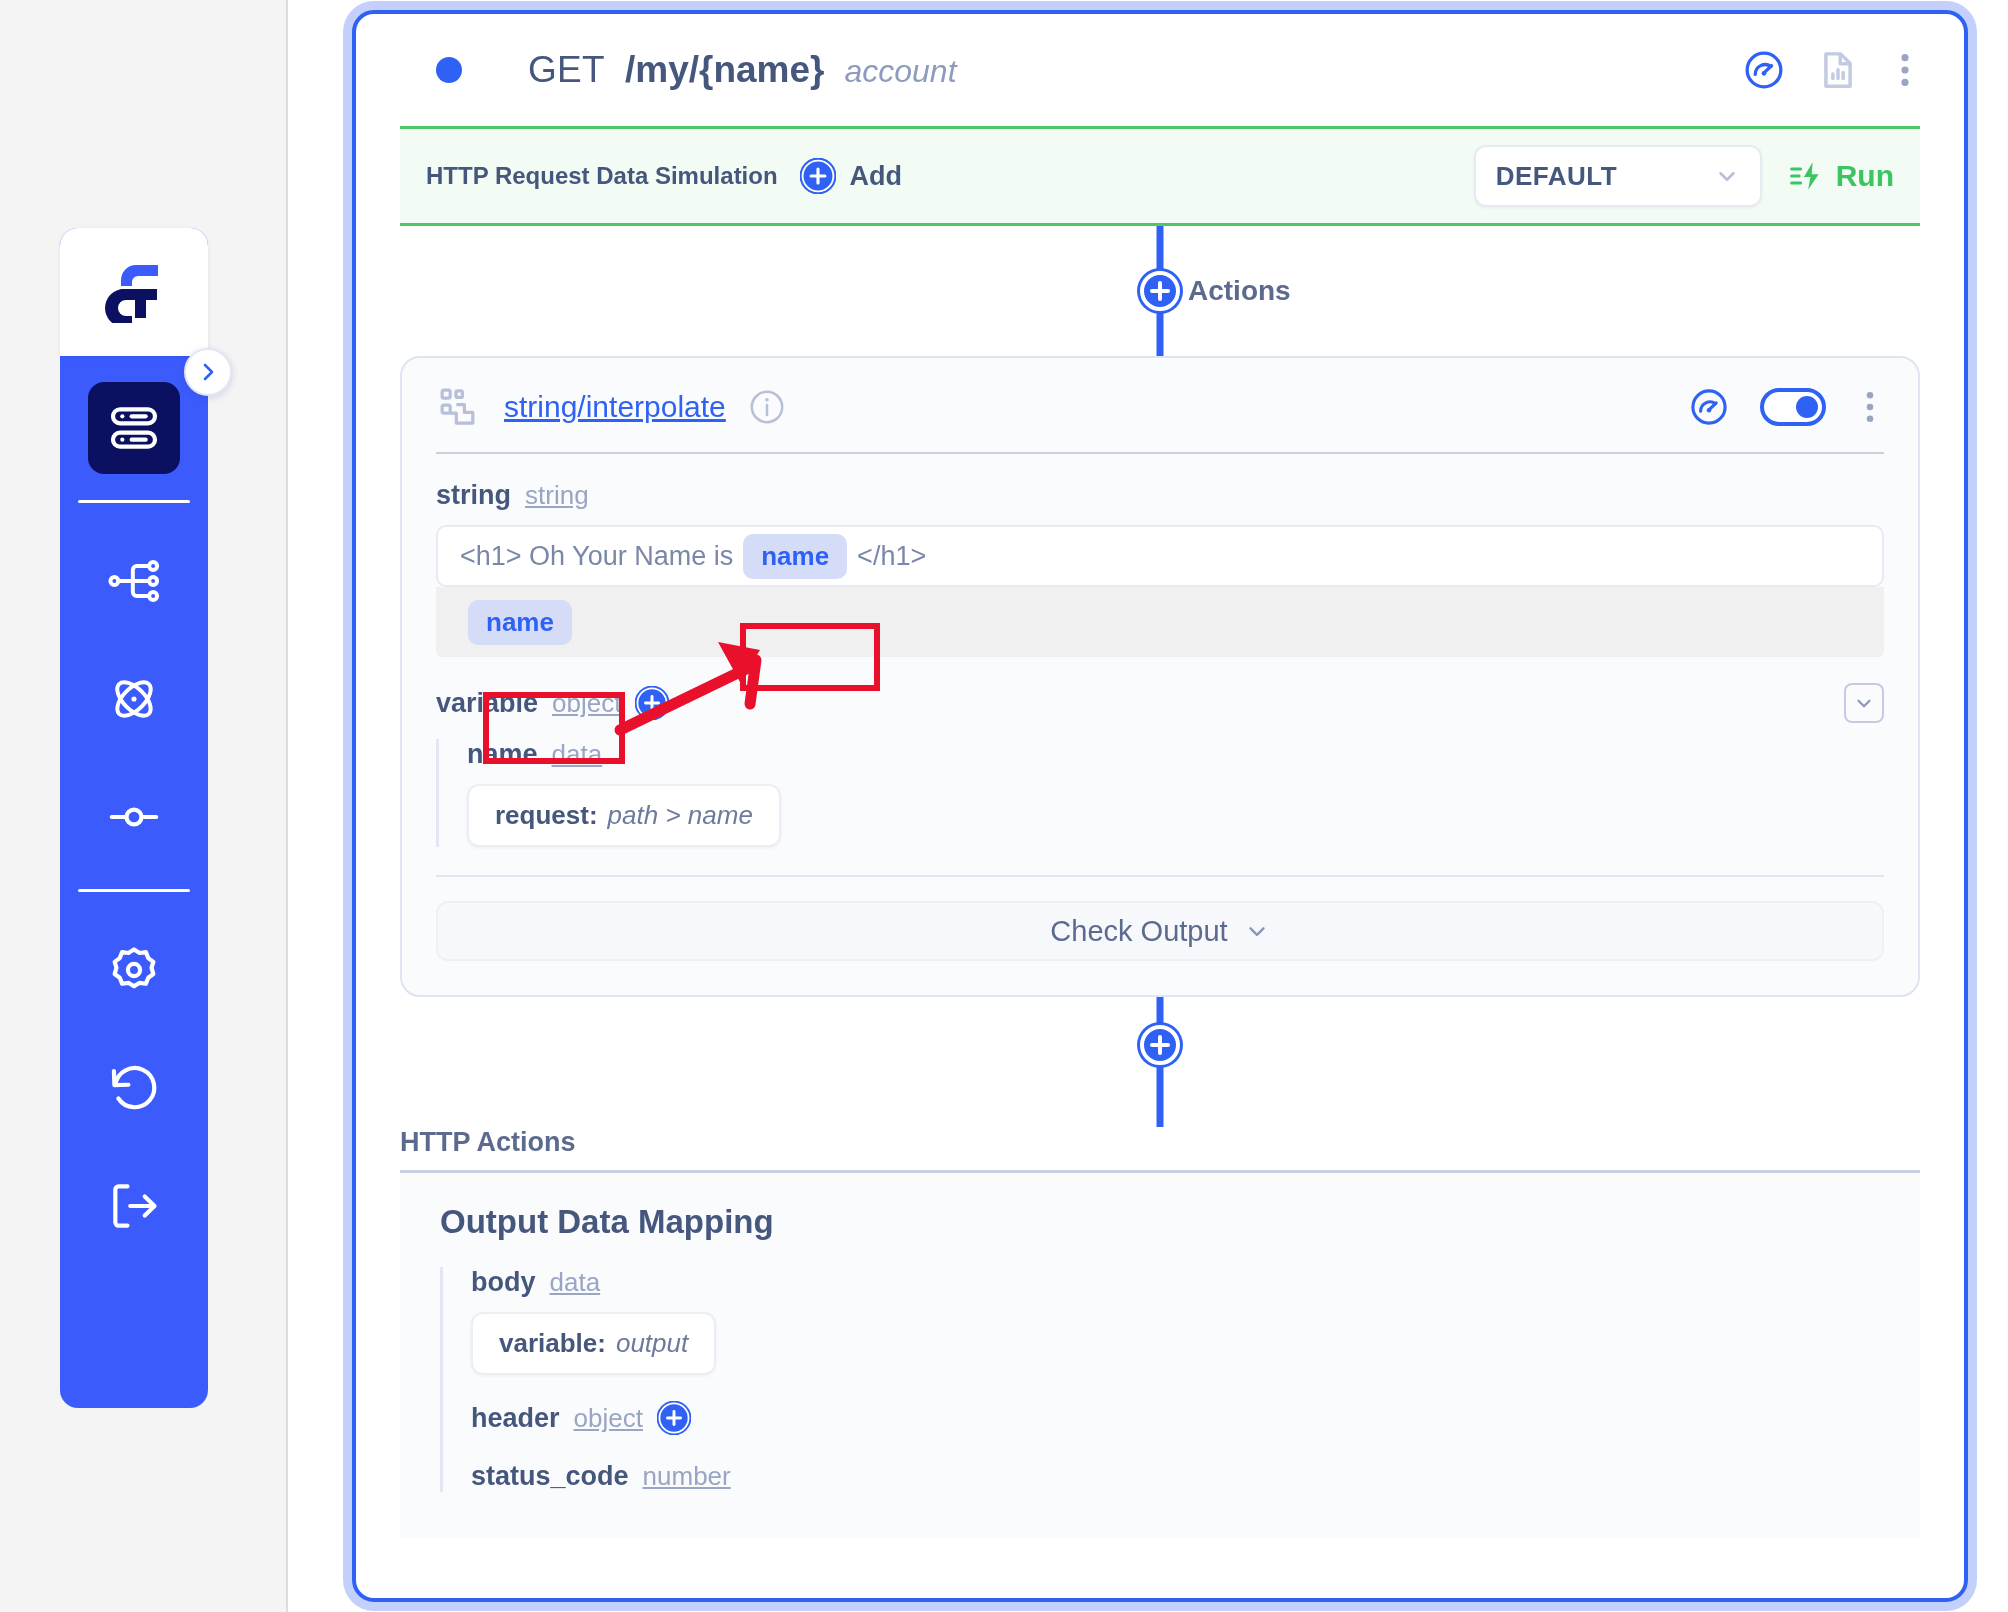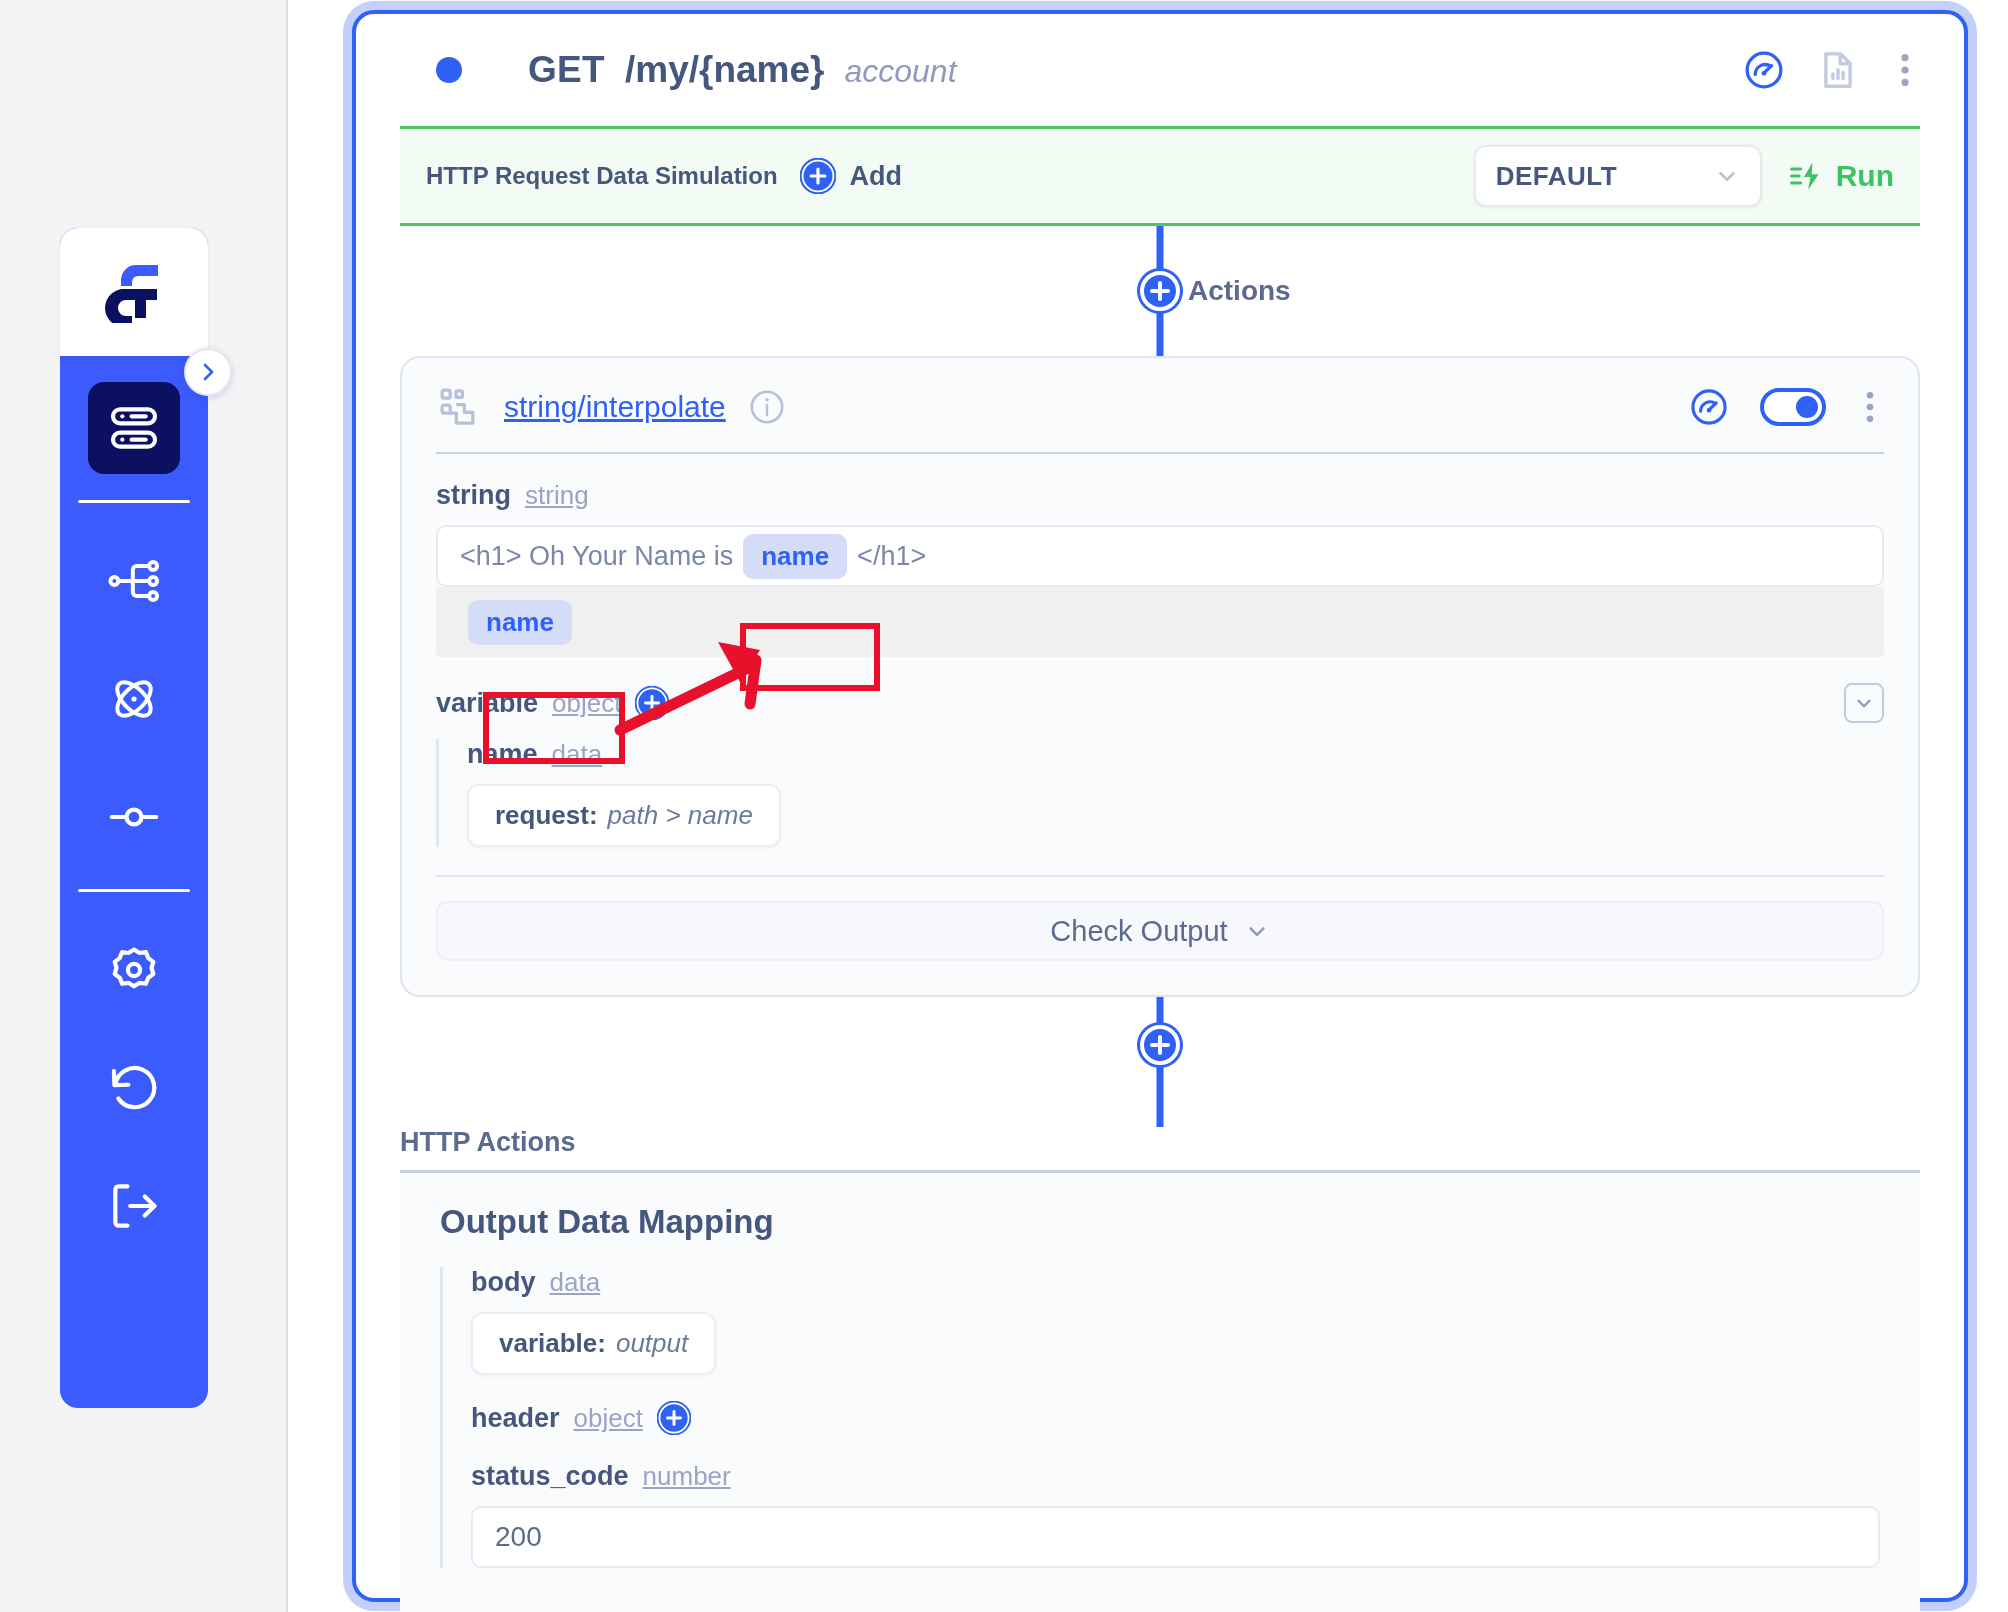--- a/index.html
+++ b/index.html
@@ -65,21 +65,21 @@
 
   
   .card-header {
     position: relative;
     height: 112px;
     display: flex; align-items: center;
     padding: 0 44px 0 0;
   }
   .dot-blue { width: 26px; height: 26px; border-radius: 50%; background: #2f62f4; margin-left: 80px; }
   .endpoint { margin-left: 66px; display: flex; align-items: baseline; gap: 20px; }
-  .method { font-size: 37px; font-weight: bold; color: #46577d; letter-spacing: .3px; }
+  .method { font-size: 37px; font-weight: normal; color: #46577d; letter-spacing: .3px; }
   .path { font-size: 37px; font-weight: bold; color: #46577d; }
   .ep-label { font-size: 32px; font-style: italic; color: #8e9bbd; }
   .hdr-icons { margin-left: auto; display: flex; align-items: center; gap: 30px; }
 
   
   .sim-bar {
     position: relative;
     margin: 0 44px;
     height: 100px;
     background: #f3fcf4;
@@ -488,21 +488,20 @@
               <circle cx="12" cy="12" r="11.6" fill="none" stroke="#2f62f4" stroke-width="1.4"></circle>
               <line x1="7.4" y1="12" x2="16.6" y2="12" stroke="#ffffff" stroke-width="2.1" stroke-linecap="round"></line>
               <line x1="12" y1="7.4" x2="12" y2="16.6" stroke="#ffffff" stroke-width="2.1" stroke-linecap="round"></line>
             </svg>
           </div>
 
           <div class="nest-label" style="margin-top:26px">
             <span class="fl-key">status_code</span>
             <span class="fl-type">number</span>
           </div>
-          <div class="num-input">200</div>
         </div>
       </div>
     </div>
 
   </div>
 
   <div class="anno" style="left:740px; top:623px; width:140px; height:68px;"></div>
   <div class="anno" style="left:483px; top:692px; width:142px; height:72px;"></div>
 
   <svg class="anno-arrow" style="left:600px; top:620px;" width="320" height="160" viewBox="0 0 320 160">

